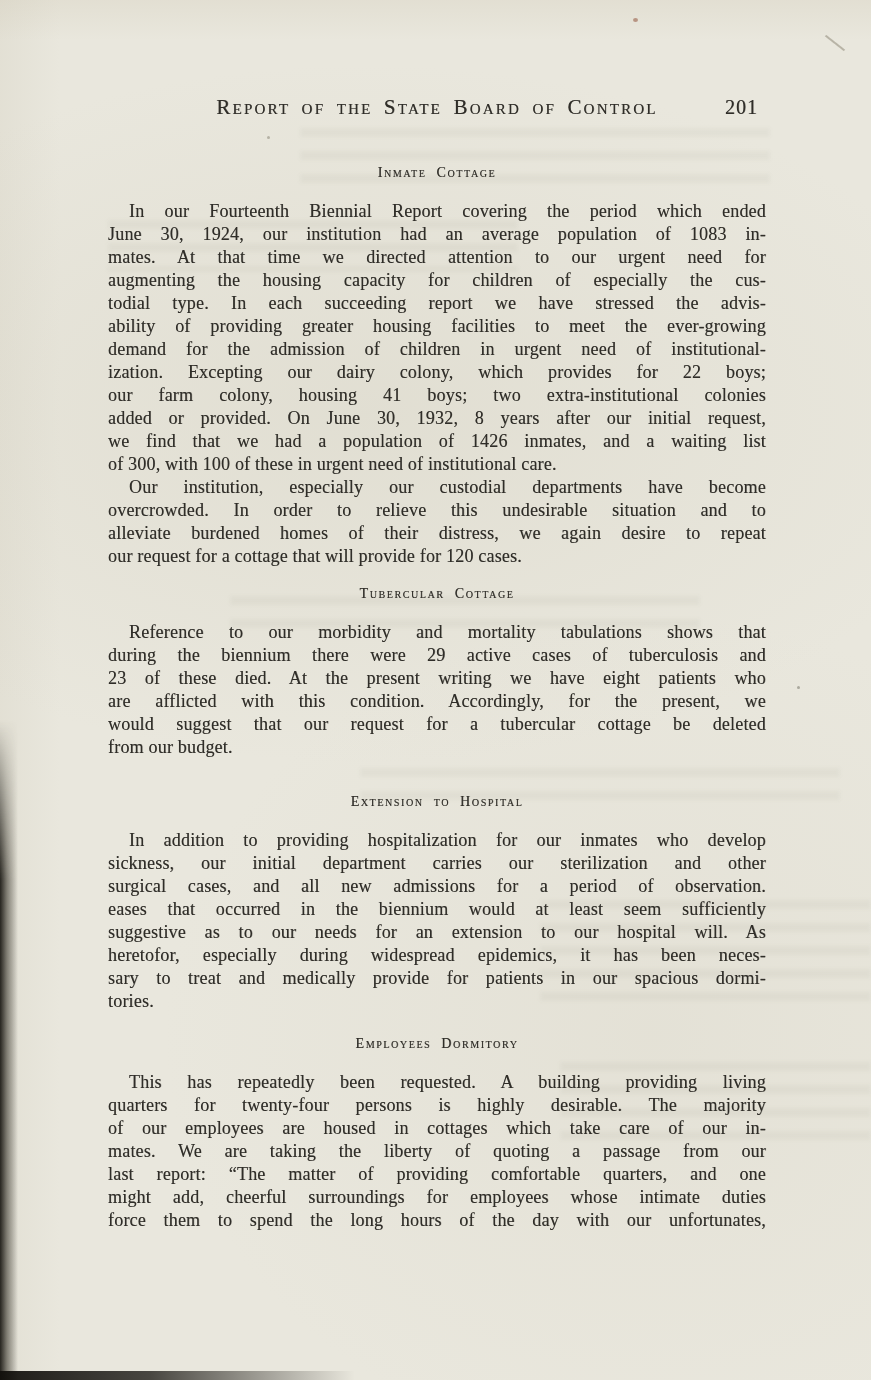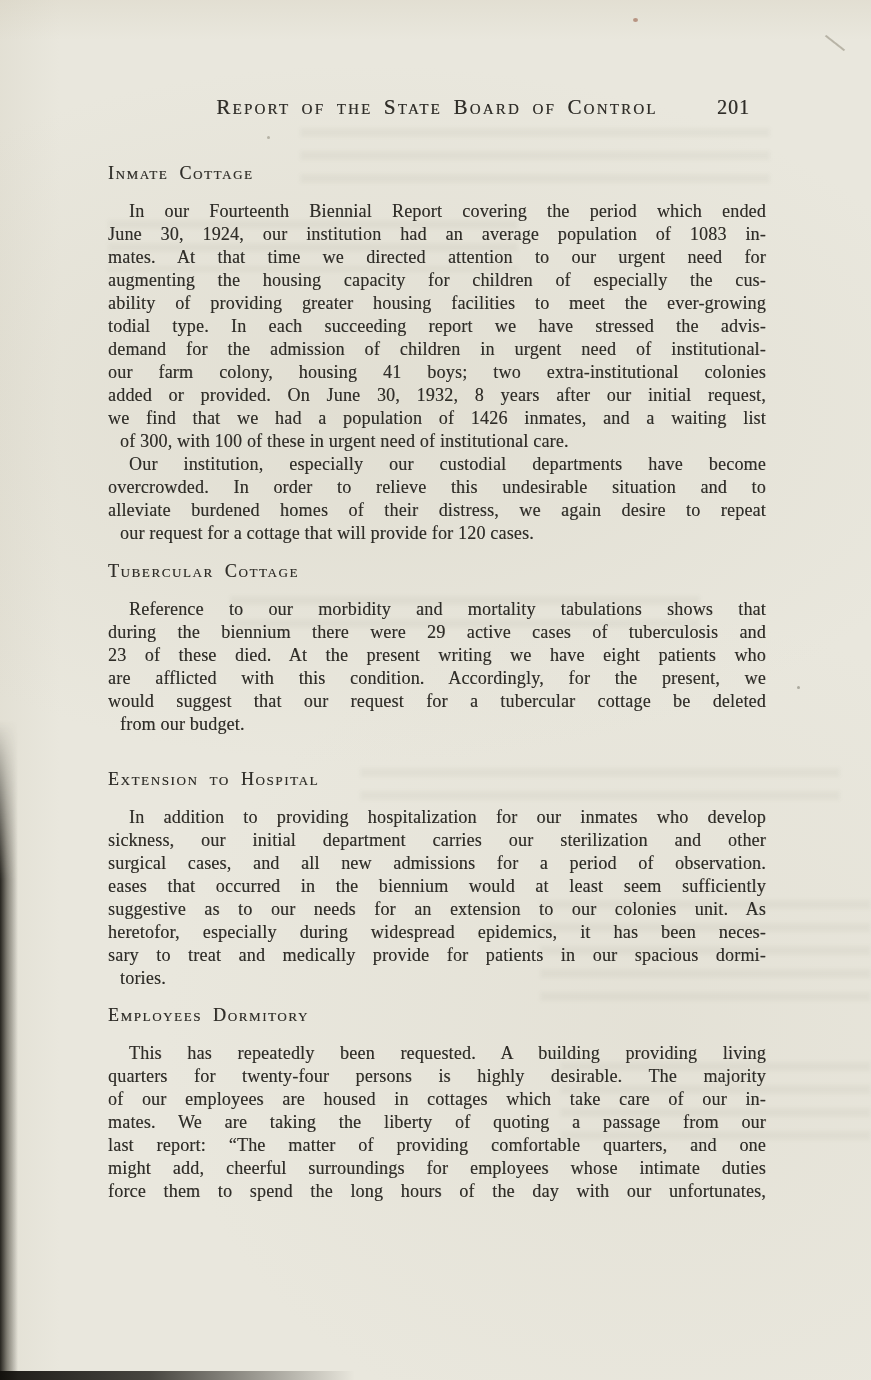--- a/index.html
+++ b/index.html
@@ -16,40 +16,40 @@
   }
   .content { position:relative; padding:94px 105px 0 108px; }
   .page-header { position:relative; height:26px; }
   .report-title {
     position:absolute; left:50%; transform:translateX(-50%);
     white-space:nowrap; font-variant:small-caps; font-size:21px; line-height:26px;
     letter-spacing:2.2px; word-spacing:4px;
     text-shadow:0.4px 0.4px 0 rgba(47,45,40,0.55);
   }
   .page-number {
-    position:absolute; right:16px; top:0; font-size:20px; line-height:26px;
+    position:absolute; right:8px; top:0; font-size:20px; line-height:26px;
     letter-spacing:1px; text-shadow:0.4px 0.4px 0 rgba(47,45,40,0.55);
   }
   section { display:block; }
   .heading {
-    font-variant:small-caps; font-size:18px; line-height:22px;
+    text-align:center; font-variant:small-caps; font-size:14px; line-height:22px;
     letter-spacing:1.6px; word-spacing:5px; margin-bottom:16px;
     text-shadow:0.35px 0.35px 0 rgba(47,45,40,0.5);
   }
   section:nth-of-type(1) .heading { margin-top:42px; }
   section:nth-of-type(2) .heading { margin-top:15px; }
   section:nth-of-type(3) .heading { margin-top:32px; }
-  section:nth-of-type(4) .heading { margin-top:14px; }
+  section:nth-of-type(4) .heading { margin-top:20px; }
   .para { margin:0;font-family:Liberation Serif, serif; }
   .line {
     font-size:18px; line-height:23px; letter-spacing:0.2px;
     text-align:justify; text-align-last:justify;
     text-shadow:0.35px 0.35px 0 rgba(47,45,40,0.45);
   }
-  .line.endline { text-align-last:left;margin-left:12px; }
+  .line.endline { text-align-last:left; }
   .line.first { padding-left:21px; }
   
   .artifact { position:absolute; pointer-events:none; }
   .bleed {
     background:repeating-linear-gradient(180deg,
       rgba(118,122,102,0.10) 0px, rgba(118,122,102,0.10) 9px,
       rgba(0,0,0,0) 9px, rgba(0,0,0,0) 23px);
     filter:blur(2px); opacity:0.6;
   }
   .gutter-left {
@@ -82,23 +82,24 @@
       <div class="page-number">201</div>
     </div>
     <main>
         <section>
           <div class="heading">Inmate Cottage</div>
           <div class="para">
             <div class="line first">In our Fourteenth Biennial Report covering the period which ended</div>
             <div class="line">June 30, 1924, our institution had an average population of 1083 in-</div>
             <div class="line">mates.  At that time we directed attention to our urgent need for</div>
             <div class="line">augmenting the housing capacity for children of especially the cus-</div>
+            <div class="line">todial type.  In each succeeding report we have stressed the advis-</div>
             <div class="line">ability of providing greater housing facilities to meet the ever-growing</div>
-            <div class="line">todial type.  In each succeeding report we have stressed the advis-</div>
             <div class="line">demand for the admission of children in urgent need of institutional-</div>
+            <div class="line">ization.  Excepting our dairy colony, which provides for 22 boys;</div>
             <div class="line">our farm colony, housing 41 boys; two extra-institutional colonies</div>
             <div class="line">added or provided.  On June 30, 1932, 8 years after our initial request,</div>
             <div class="line">we find that we had a population of 1426 inmates, and a waiting list</div>
             <div class="line endline">of 300, with 100 of these in urgent need of institutional care.</div>
           </div>
           <div class="para">
             <div class="line first">Our institution, especially our custodial departments have become</div>
             <div class="line">overcrowded.  In order to relieve this undesirable situation and to</div>
             <div class="line">alleviate burdened homes of their distress, we again desire to repeat</div>
             <div class="line endline">our request for a cottage that will provide for 120 cases.</div>
@@ -115,21 +116,21 @@
             <div class="line endline">from our budget.</div>
           </div>
         </section>
         <section>
           <div class="heading">Extension to Hospital</div>
           <div class="para">
             <div class="line first">In addition to providing hospitalization for our inmates who develop</div>
             <div class="line">sickness, our initial department carries our sterilization and other</div>
             <div class="line">surgical cases, and all new admissions for a period of observation.</div>
             <div class="line">eases that occurred in the biennium would at least seem sufficiently</div>
-            <div class="line">suggestive as to our needs for an extension to our colonies unit.  As</div>
+            <div class="line">suggestive as to our needs for an extension to our hospital will.  As</div>
             <div class="line">heretofor, especially during widespread epidemics, it has been neces-</div>
             <div class="line">sary to treat and medically provide for patients in our spacious dormi-</div>
             <div class="line endline">tories.</div>
           </div>
         </section>
         <section>
           <div class="heading">Employees Dormitory</div>
           <div class="para">
             <div class="line first">This has repeatedly been requested.  A building providing living</div>
             <div class="line">quarters for twenty-four persons is highly desirable.  The majority</div>

